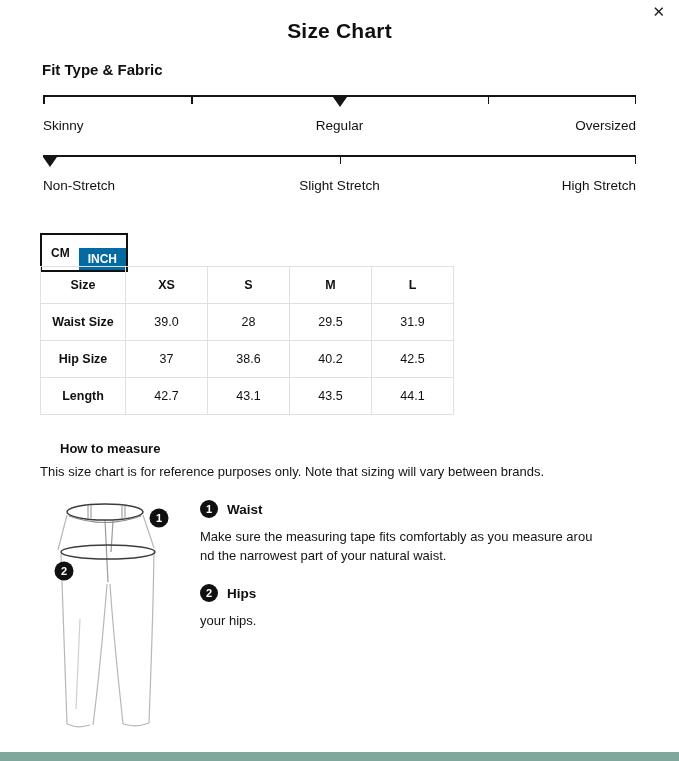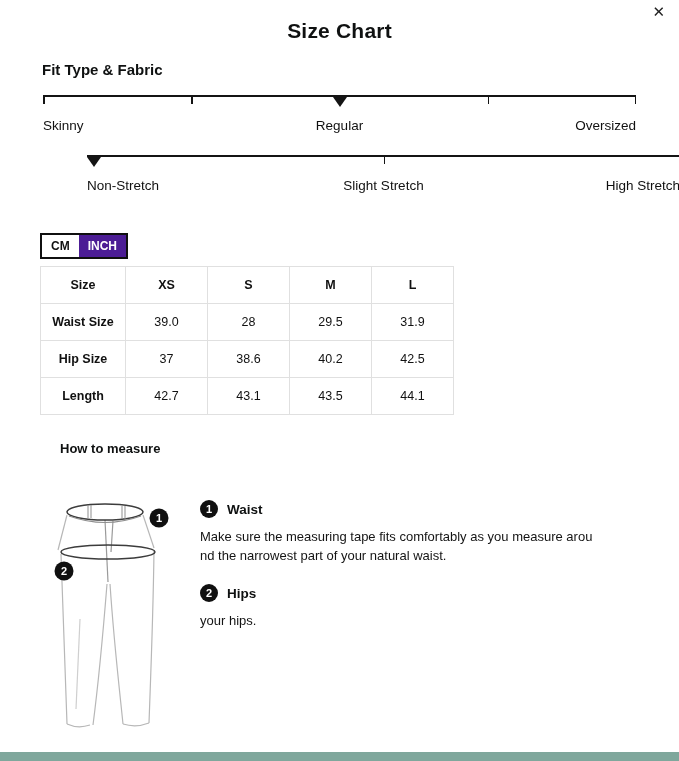--- a/index.html
+++ b/index.html
@@ -22,21 +22,21 @@
     border-left:7px solid transparent;border-right:7px solid transparent;
     border-top:10px solid #141414;}
   .scale-label{position:absolute;top:23px;font-size:13.5px;color:#111;white-space:nowrap;}
   .lbl-left{left:0;}
   .lbl-center{left:50%;transform:translateX(-50%);}
   .lbl-right{right:0;}
   
   .unit-toggle{position:absolute;left:40px;top:233px;display:flex;border:2px solid #101010;}
   .unit-btn{font-family:inherit;font-size:12px;font-weight:bold;padding:3px 9px;
     border:none;background:#fff;color:#101010;cursor:pointer;line-height:16px;}
-  .unit-btn.selected{background:#4c1d95;color:#fff;}
+  .unit-btn.selected{background:#0369a1;color:#fff;margin-top:13px;}
   
   table.size-table{position:absolute;left:40px;top:266px;border-collapse:collapse;
     font-size:12.5px;color:#111;}
   .size-table th,.size-table td{border:1px solid #e0e0e0;text-align:center;
     vertical-align:middle;height:36px;padding:0 4px;font-weight:normal;}
   .size-table th{font-weight:bold;}
   .size-table td.rowlabel{font-weight:bold;}
   .size-table col.c0{width:85px;} .size-table col.c{width:82px;}
   
   .measure-heading{position:absolute;left:40px;top:441px;font-size:13px;font-weight:bold;padding-left:20px;}
@@ -69,21 +69,21 @@
     <div class="tick" style="left:0;"></div>
     <div class="tick" style="left:25%;"></div>
     <div class="tick" style="left:75%;"></div>
     <div class="tick" style="right:0;"></div>
     <div class="tri" style="left:calc(50% - 7px);"></div>
     <span class="scale-label lbl-left">Skinny</span>
     <span class="scale-label lbl-center">Regular</span>
     <span class="scale-label lbl-right">Oversized</span>
   </div>
 
-  <div class="scale" style="top:155px;margin-left:44px;">
+  <div class="scale" style="top:155px;">
     <div class="scale-line"></div>
     <div class="tick" style="left:50%;"></div>
     <div class="tick" style="right:0;"></div>
     <div class="tri" style="left:0;"></div>
     <span class="scale-label lbl-left">Non-Stretch</span>
     <span class="scale-label lbl-center">Slight Stretch</span>
     <span class="scale-label lbl-right">High Stretch</span>
   </div>
 
   <div class="unit-toggle">
@@ -127,20 +127,21 @@
         <td class="rowlabel">Length</td>
         <td>42.7</td>
         <td>43.1</td>
         <td>43.5</td>
         <td>44.1</td>
       </tr>
     </tbody>
   </table>
 
   <div class="measure-heading">How to measure</div>
+  <div class="measure-note">This size chart is for reference purposes only. Note that sizing will vary between brands.</div>
 
   <svg class="pants-svg" width="132" height="244" viewBox="0 0 132 244">
     <g fill="none" stroke="#b7b7b7" stroke-width="1.2">
 
       <path d="M17,21 L8,56"></path>
       <path d="M93,21 L104,54"></path>
 
       <path d="M55,26 L58,88" stroke="#9a9a9a"></path>
       <path d="M63,27 L61,58" stroke="#9a9a9a"></path>
 

